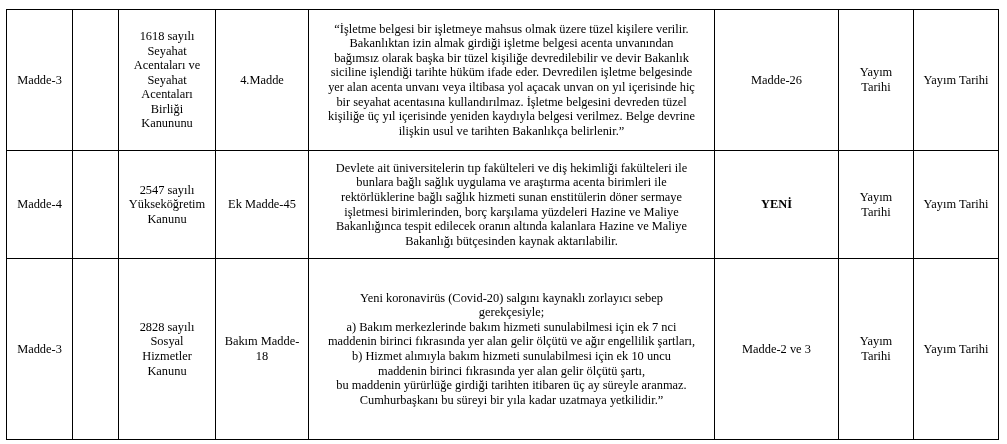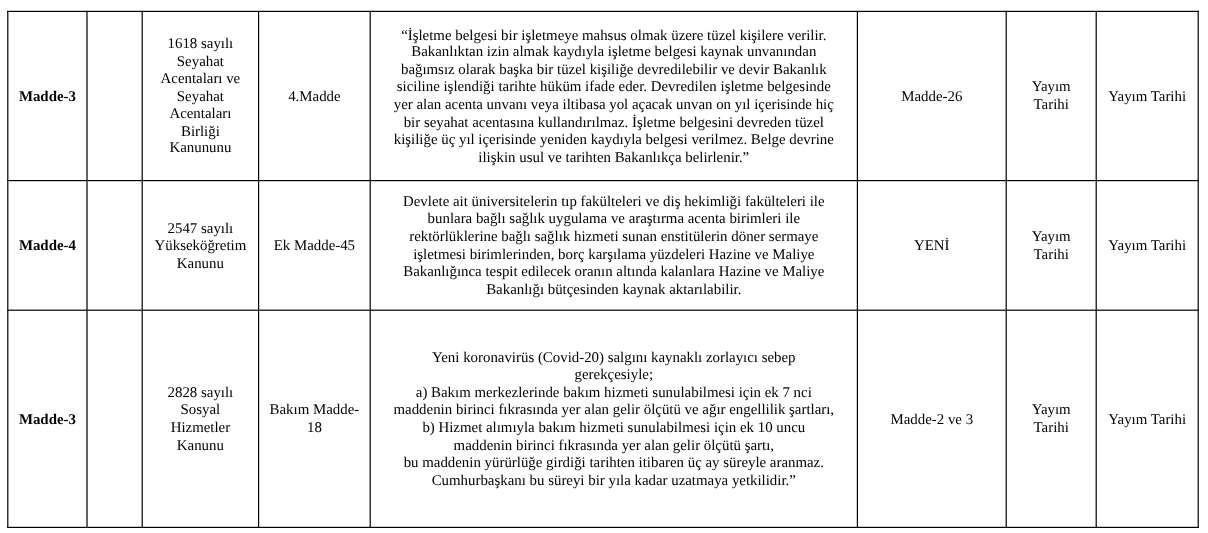--- a/index.html
+++ b/index.html
@@ -10,22 +10,22 @@
     border-collapse: collapse; table-layout: fixed;
     width: 992px;
   }
   table.law td {
     border: 1.5px solid #000;
     text-align: center; vertical-align: middle;
     font-size: 12.4px; line-height: 14.6px;
     padding: 0 3px;
     word-wrap: break-word;
   }
-  td.madde { font-weight: bold; font-size: 13px; }
-  td.yeni { font-weight: normal; font-size: 13px; }
+  td.madde { font-weight: normal; font-size: 13px; }
+  td.yeni { font-weight: bold; font-size: 13px; }
   td.text { padding: 0 6px; }
   tr.r1 { height: 141px; }
   tr.r2 { height: 108px; }
   tr.r3 { height: 181px; }
   .line { display: block; white-space: nowrap; }
 </style>
 </head>
 <body>
 
 <table class="law">
@@ -49,21 +49,21 @@
         <span class="line">Seyahat</span>
         <span class="line">Acentaları ve</span>
         <span class="line">Seyahat</span>
         <span class="line">Acentaları</span>
         <span class="line">Birliği</span>
         <span class="line">Kanununu</span>
       </td>
       <td>4.Madde</td>
       <td class="text">
         <span class="line">“İşletme belgesi bir işletmeye mahsus olmak üzere tüzel kişilere verilir.</span>
-        <span class="line">Bakanlıktan izin almak kaydıyla işletme belgesi kaynak unvanından</span>
+        <span class="line">Bakanlıktan izin almak girdiği işletme belgesi acenta unvanından</span>
         <span class="line">bağımsız olarak başka bir tüzel kişiliğe devredilebilir ve devir Bakanlık</span>
         <span class="line">siciline işlendiği tarihte hüküm ifade eder. Devredilen işletme belgesinde</span>
         <span class="line">yer alan acenta unvanı veya iltibasa yol açacak unvan on yıl içerisinde hiç</span>
         <span class="line">bir seyahat acentasına kullandırılmaz. İşletme belgesini devreden tüzel</span>
         <span class="line">kişiliğe üç yıl içerisinde yeniden kaydıyla belgesi verilmez. Belge devrine</span>
         <span class="line">ilişkin usul ve tarihten Bakanlıkça belirlenir.”</span>
       </td>
       <td>Madde-26</td>
       <td>
         <span class="line">Yayım</span>

